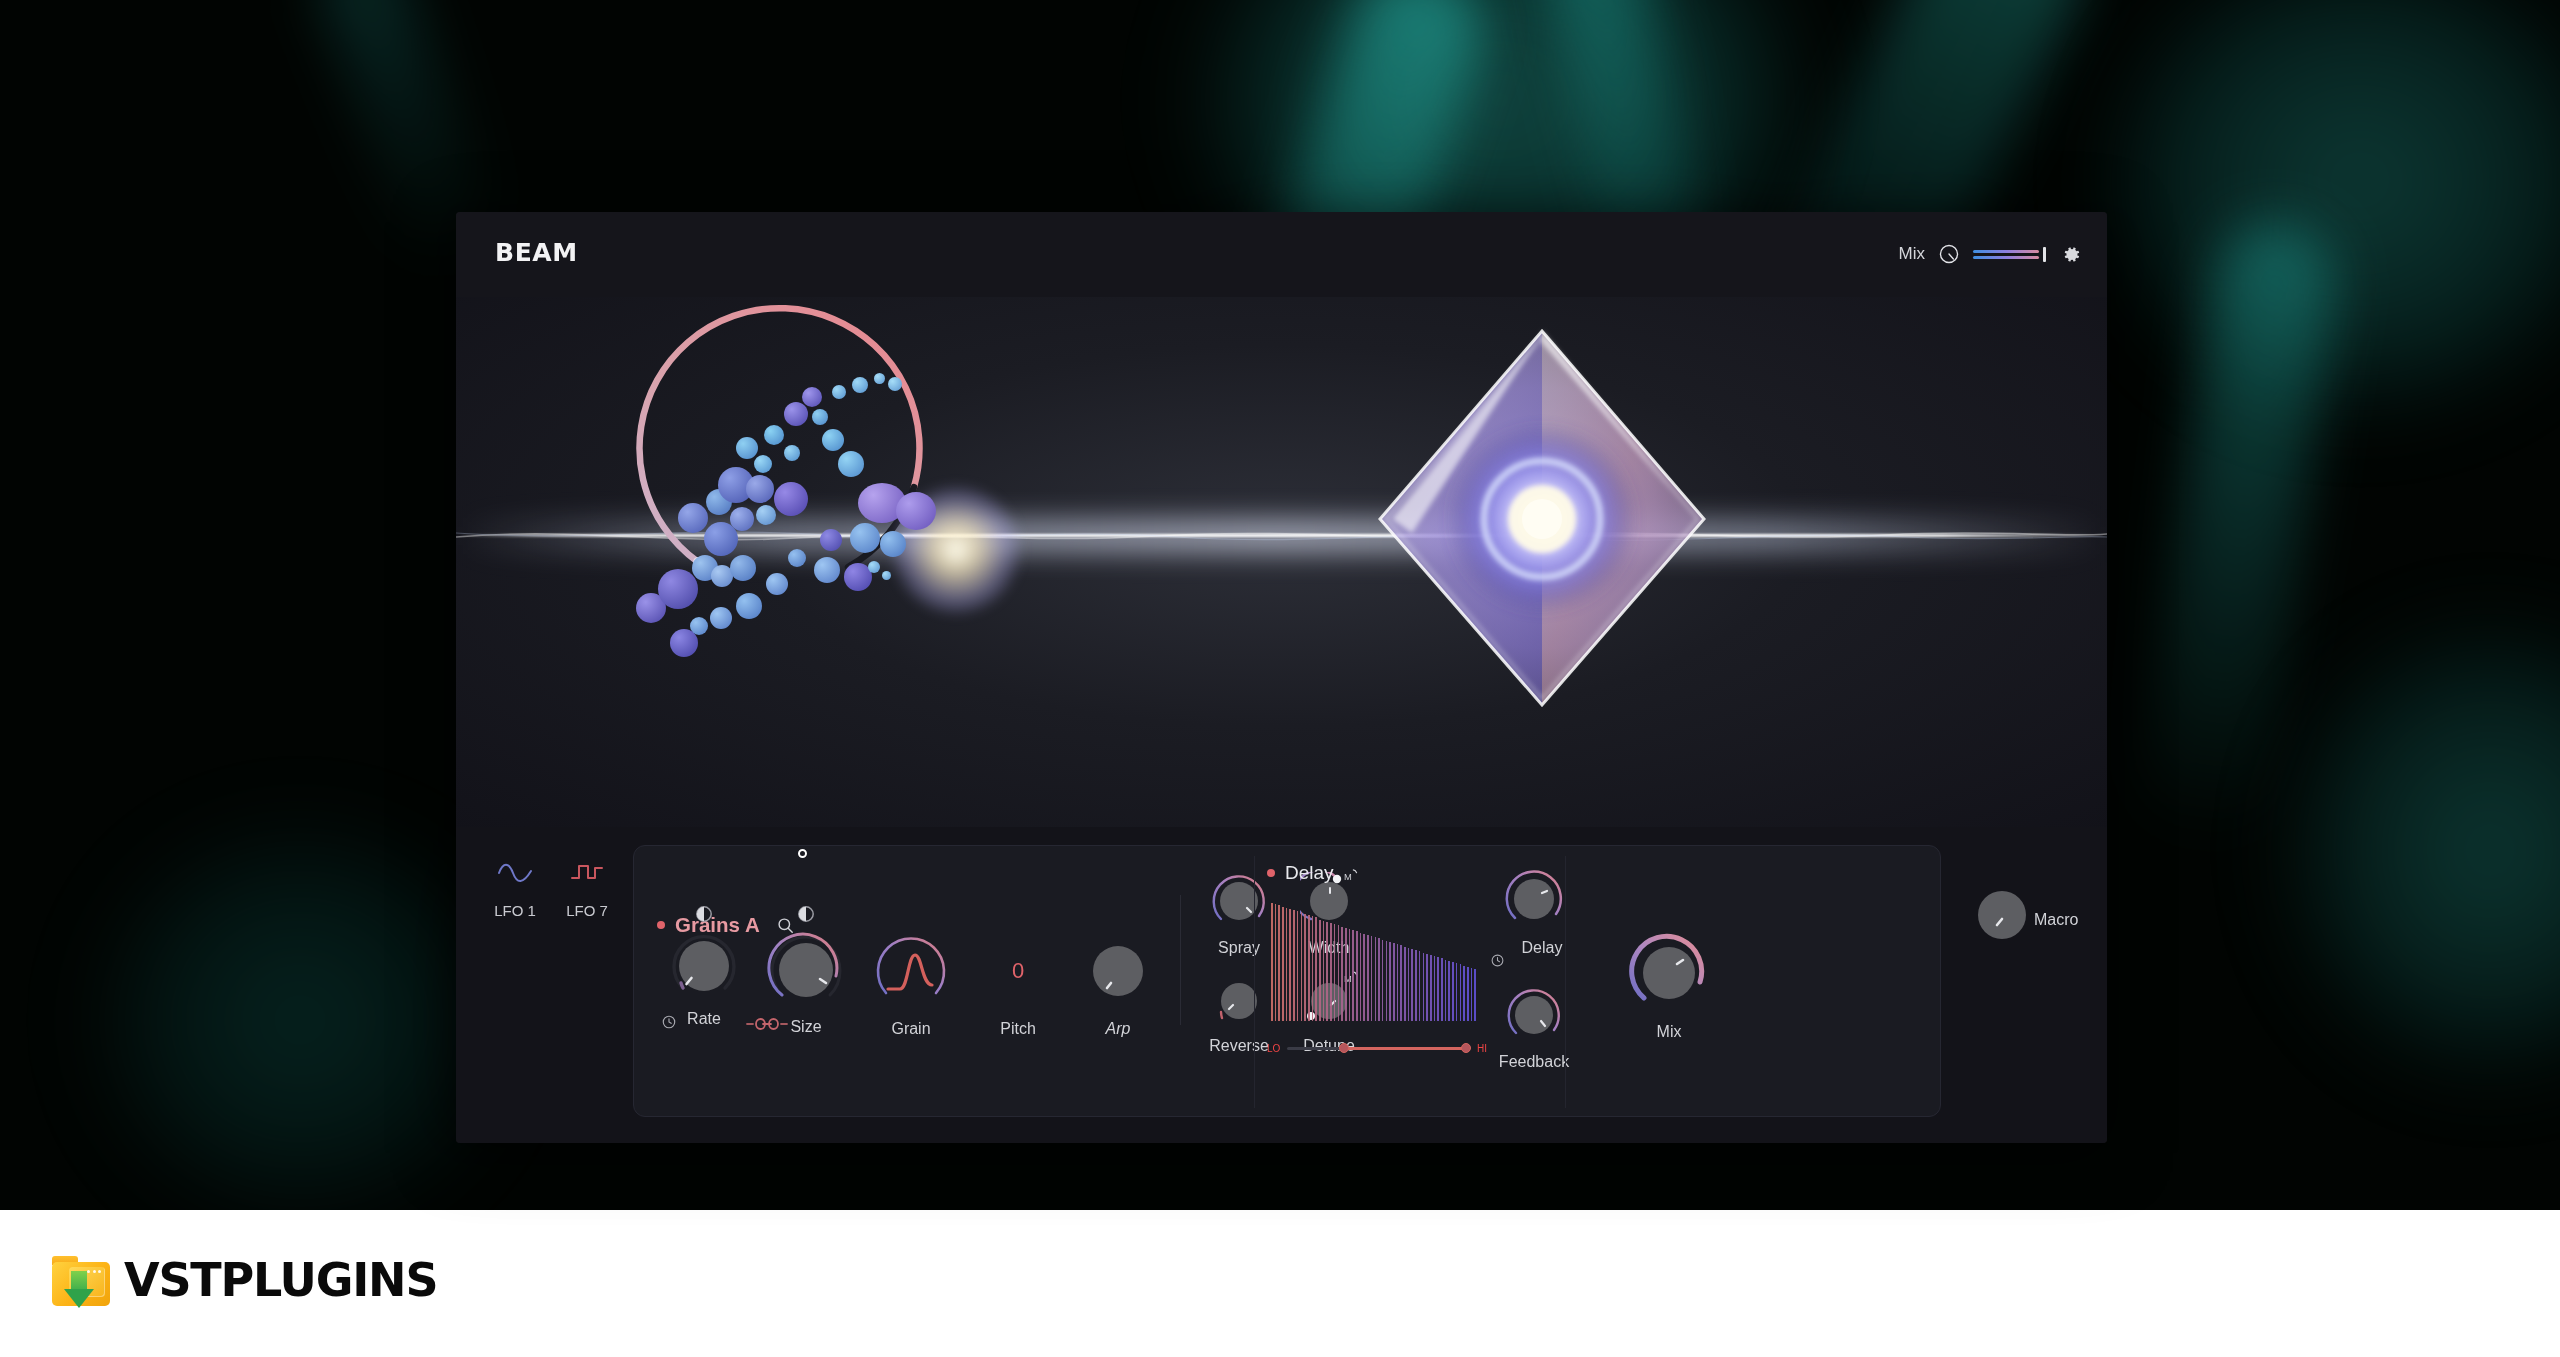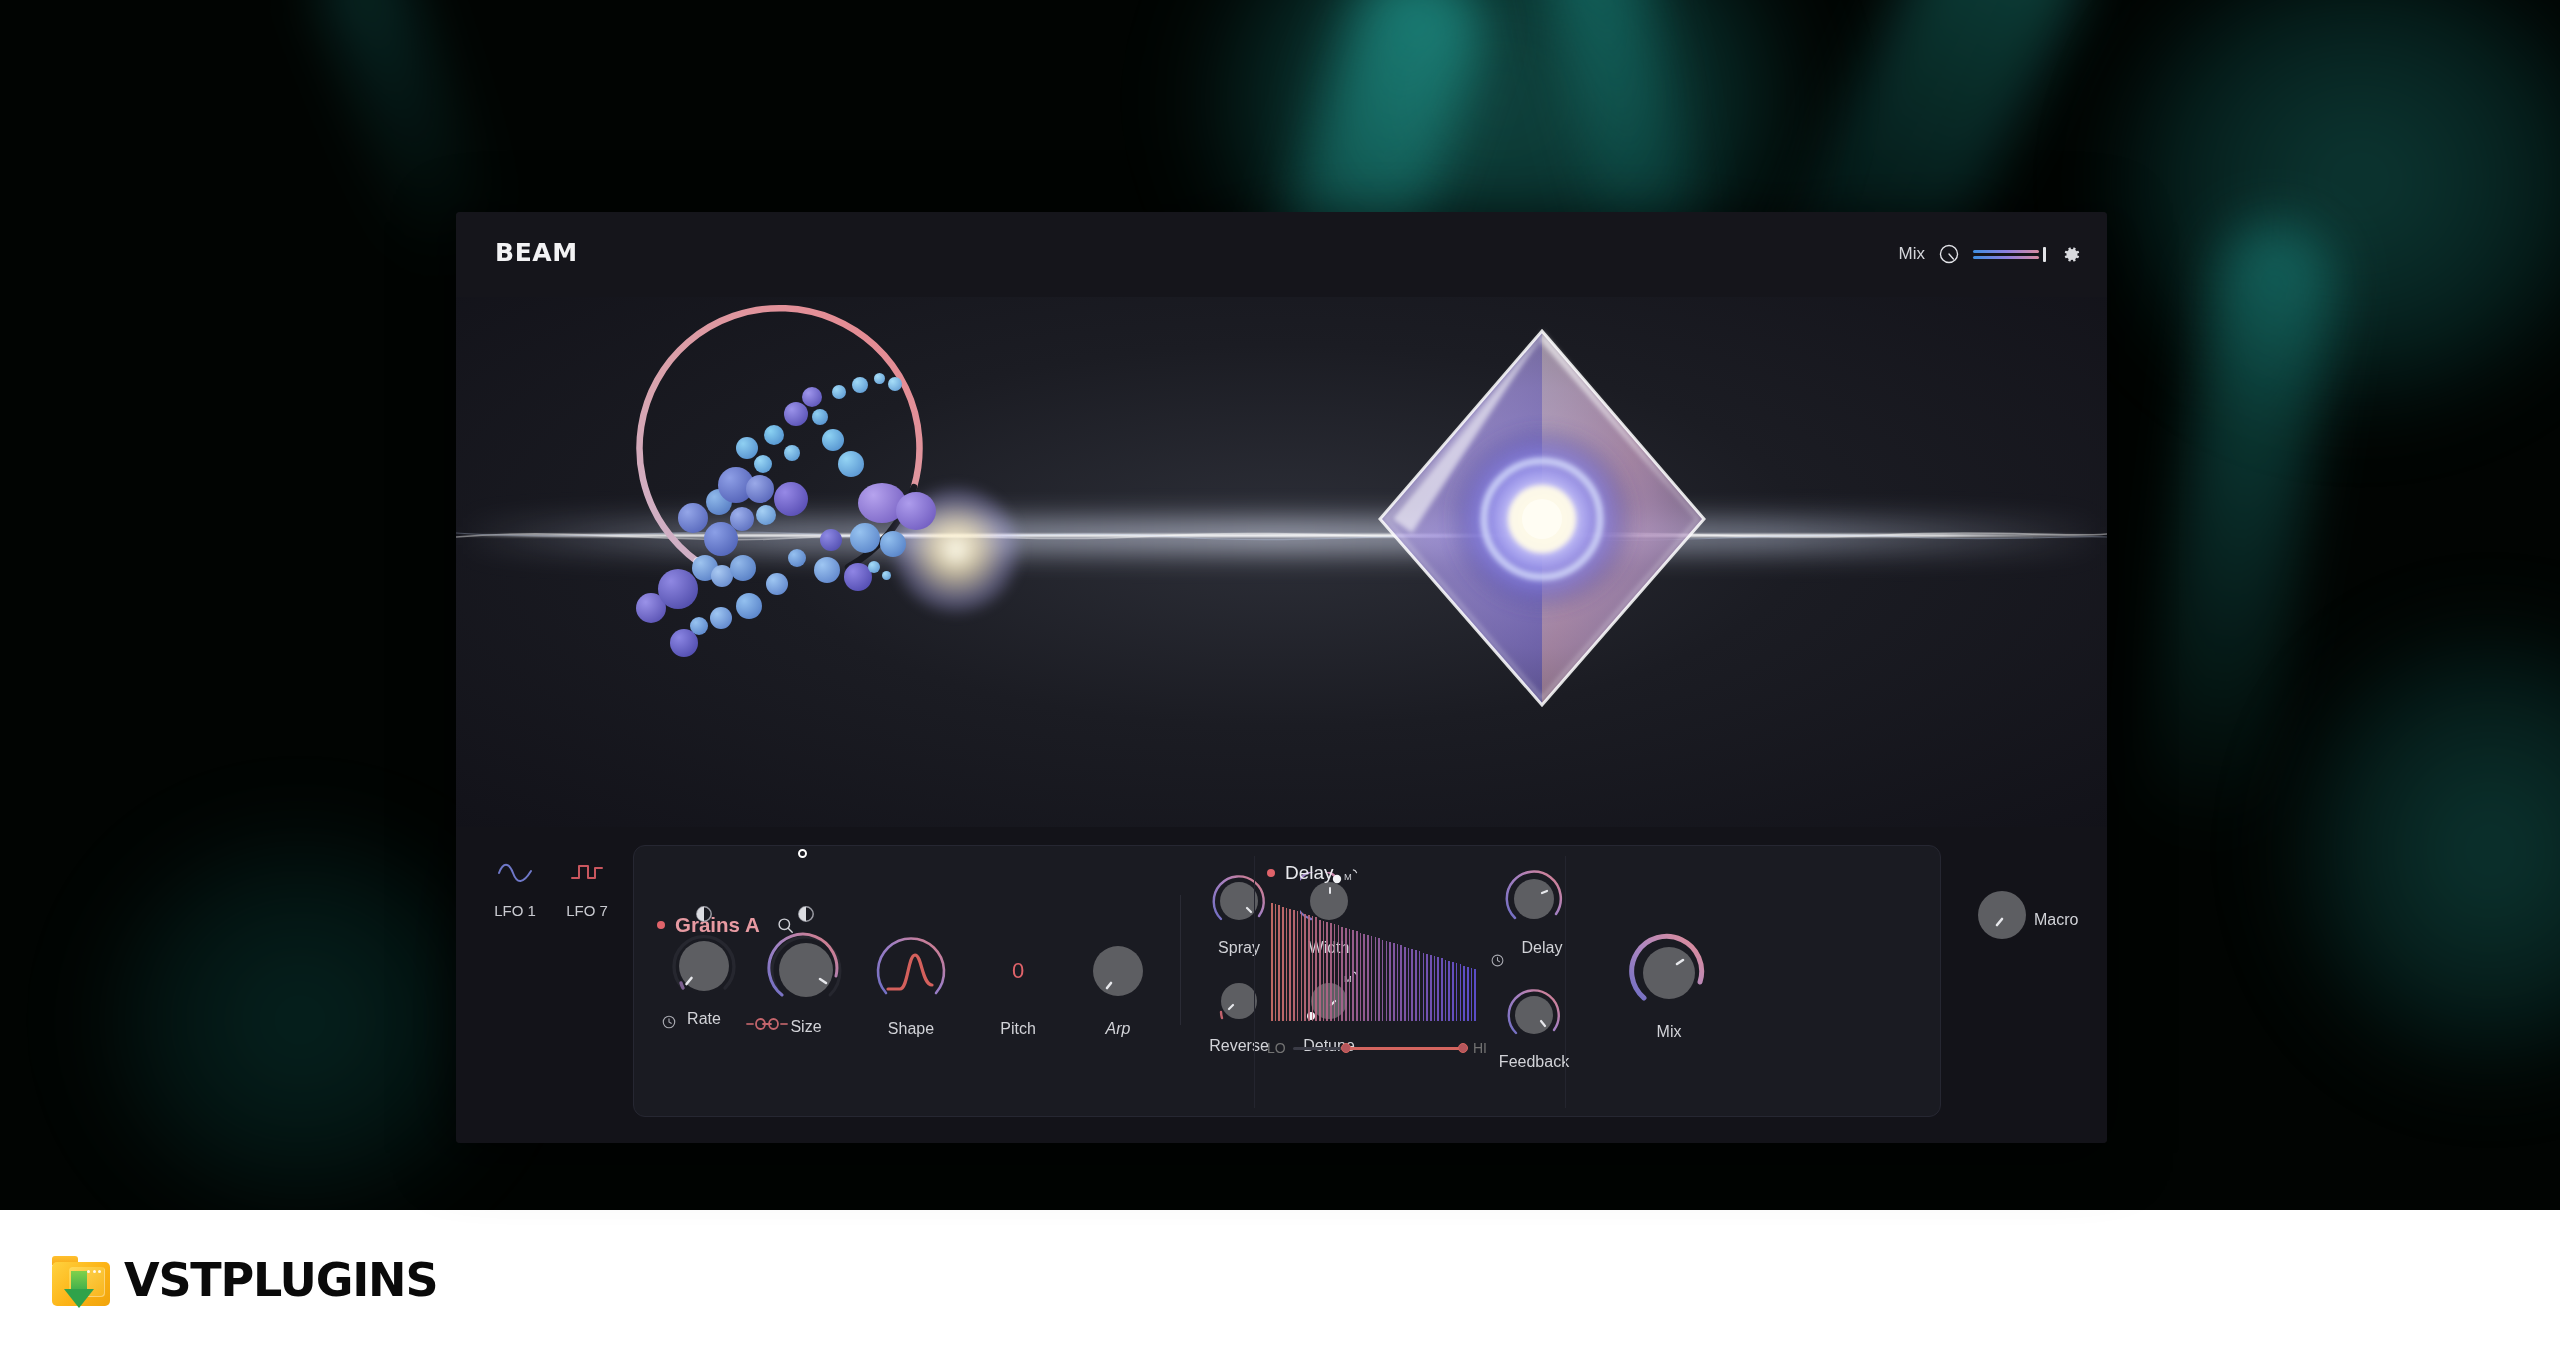--- a/index.html
+++ b/index.html
@@ -182,21 +182,21 @@
   #mix-panel-divider   { position:absolute; left:931px; top:10px; width:1px; height:252px; background:#24252f;}
 
   
   #spectrum { position:absolute; left:637px; top:57px; width:207px; height:118px; }
   #spectrum .bar { position:absolute; bottom:0; width:2px; }
   #spectrum-dot {
     position:absolute; left:164px; top:3px; width:9px; height:9px; border-radius:50%;
     border:2.2px solid #ffffff; background:#1a1b22;
   }
   #lohi { position:absolute; left:633px; top:192px; width:220px; height:20px; display:flex; align-items:center; }
-  #lohi .cap { font-size:14px; color:#737373; }
+  #lohi .cap { font-size:10px; color:#ef4444; }
   #lohi .track { position:relative; flex:1; height:3px; background:#3a3b46; margin:0 7px; border-radius:2px; }
   #lohi .fill { position:absolute; height:3px; background:#d4655f; border-radius:2px; left:31%; right:2%; }
   #lohi .h {
     position:absolute; top:50%; transform:translate(-50%,-50%);
     width:10px; height:10px; border-radius:50%; background:#b5565c; border:1.5px solid #d4655f;
   }
 
   
   #macro-wrap { position:absolute; left:1514px; top:671px; display:flex; align-items:center; }
 </style>
@@ -486,21 +486,21 @@
           <defs>
             <linearGradient id="arc-shape" x1="0" y1="1" x2="1" y2="0">
               <stop offset="0%" stop-color="#6f6ec4"></stop>
                 <stop offset="55%" stop-color="#a07fc4"></stop>
                 <stop offset="100%" stop-color="#dd7d80"></stop>
             </linearGradient>
           </defs>
           <path d="M 16 62 A 33 33 0 1 1 66 62" fill="none" stroke="url(#arc-shape)" stroke-width="2.6" stroke-linecap="round"></path>
           <path d="M 18 58 L 30 58 C 38 58 38 24 45 24 C 52 24 52 54 62 54" fill="none" stroke="#d4605c" stroke-width="3.2" stroke-linecap="round" stroke-linejoin="round"></path>
         </svg>
-        <span class="knob-label">Shape</span>
+        <span class="knob-label">Grain</span>
       </div>
 
       <div class="knob-wrap" style="left:334px;top:58px;width:100px;">
         <div style="height:27px"></div>
         <div style="height:80px;display:flex;align-items:center;justify-content:center;">
           <span style="font-size:22px;color:#e0636a;">0</span>
         </div>
         <span class="knob-label">Pitch</span>
       </div>
 

